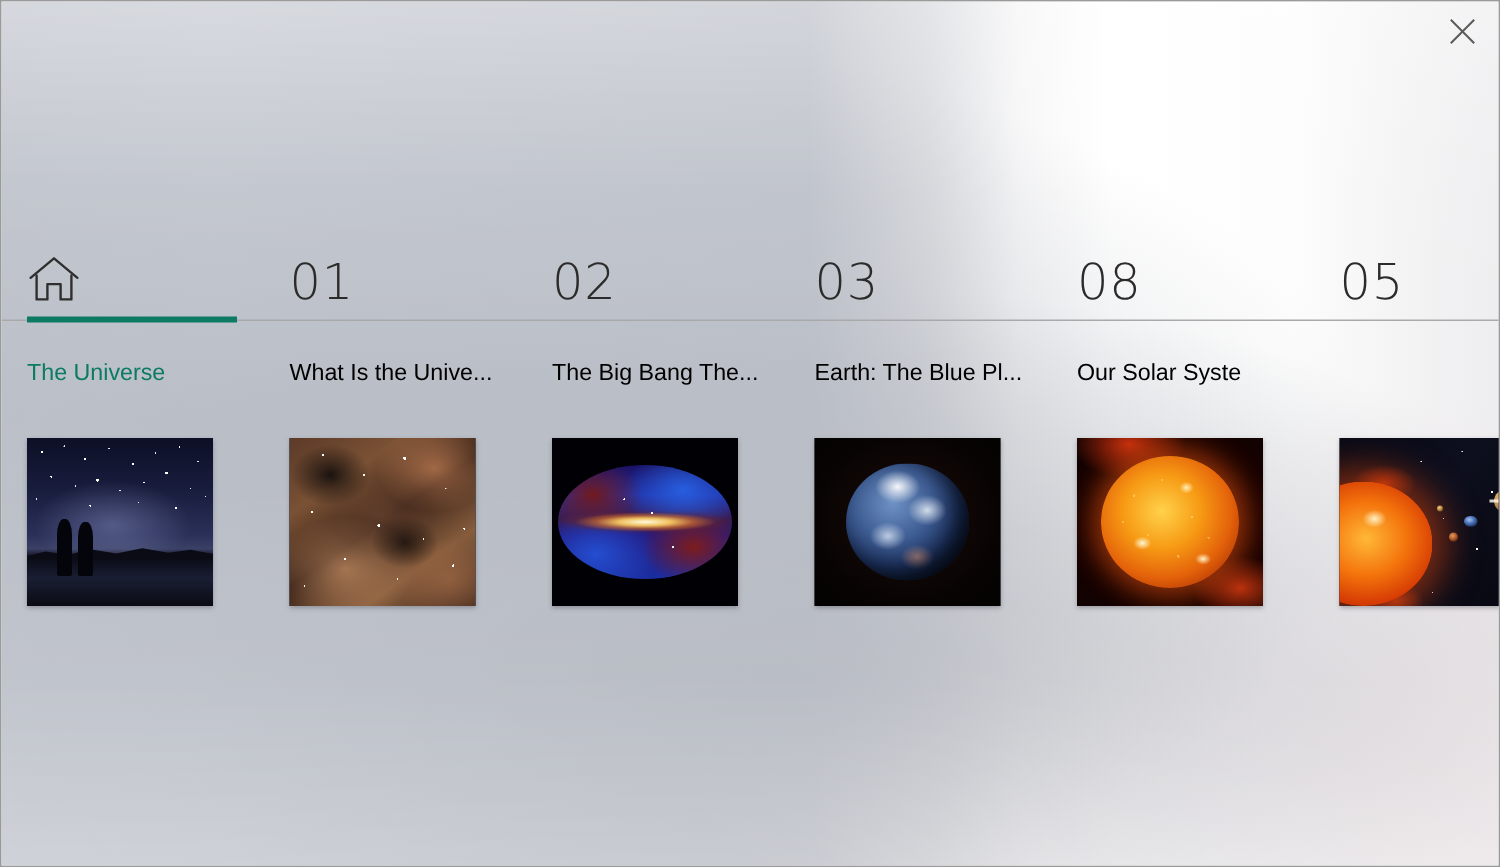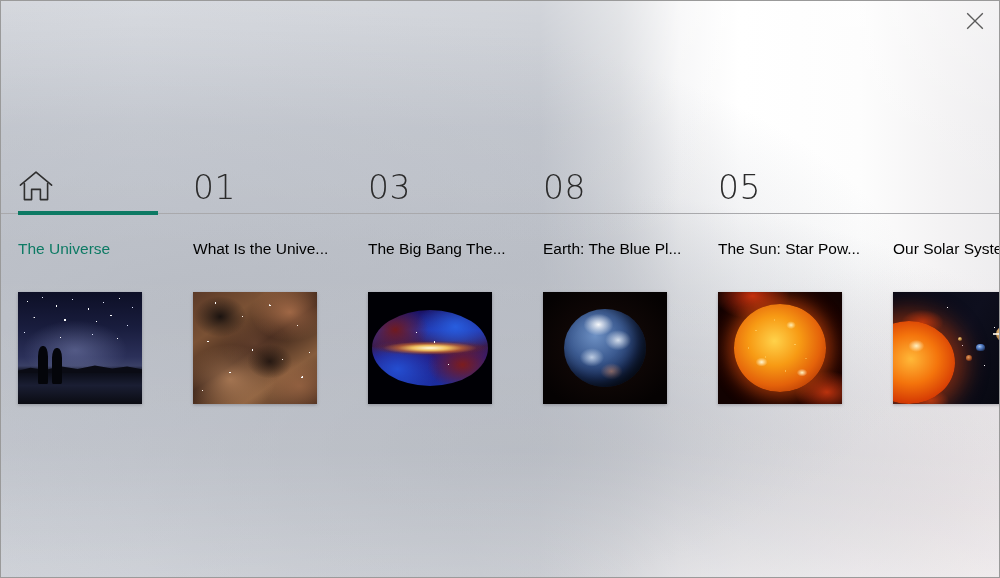--- a/index.html
+++ b/index.html
@@ -376,40 +376,42 @@
             <path d="M2.4 16.2 L18 3.2 L33.6 16.2" stroke="#2f2f2f" stroke-width="1.6" fill="none" stroke-linejoin="round" stroke-linecap="round"></path>
             <path d="M6.4 14.6 L6.4 30.6 L13.6 30.6 L13.6 20.4 L22.4 20.4 L22.4 30.6 L29.6 30.6 L29.6 14.6" stroke="#2f2f2f" stroke-width="1.6" fill="none" stroke-linejoin="round" stroke-linecap="round"></path>
           </svg>
         </span>
       </div>
 
       <div class="tab">
         <span class="tab-num">01</span>
       </div>
       <div class="tab">
+        <span class="tab-num">02</span>
+      </div>
+      <div class="tab">
         <span class="tab-num">03</span>
       </div>
       <div class="tab">
         <span class="tab-num">08</span>
       </div>
       <div class="tab">
         <span class="tab-num">05</span>
       </div>
 
     </div>
     <div id="nav-rule" style="background: rgb(169, 169, 172);"></div>
     <div id="nav-indicator" style="background: rgb(13, 122, 100);"></div>
   </div>
 
   <div id="labels">
     <div class="label selected" style="color: rgb(13, 122, 100);">The Universe</div>
     <div class="label">What Is the Unive...</div>
     <div class="label">The Big Bang The...</div>
     <div class="label">Earth: The Blue Pl...</div>
-    <div class="label">The Sun: Star Pow...</div>
     <div class="label">Our Solar Syste</div>
   </div>
 
   <div id="thumbs">
 
     <div class="thumb-cell">
       <div class="thumb">
         <div class="art-night">
           <div class="stars"></div>
           <div class="night-hills"></div>

